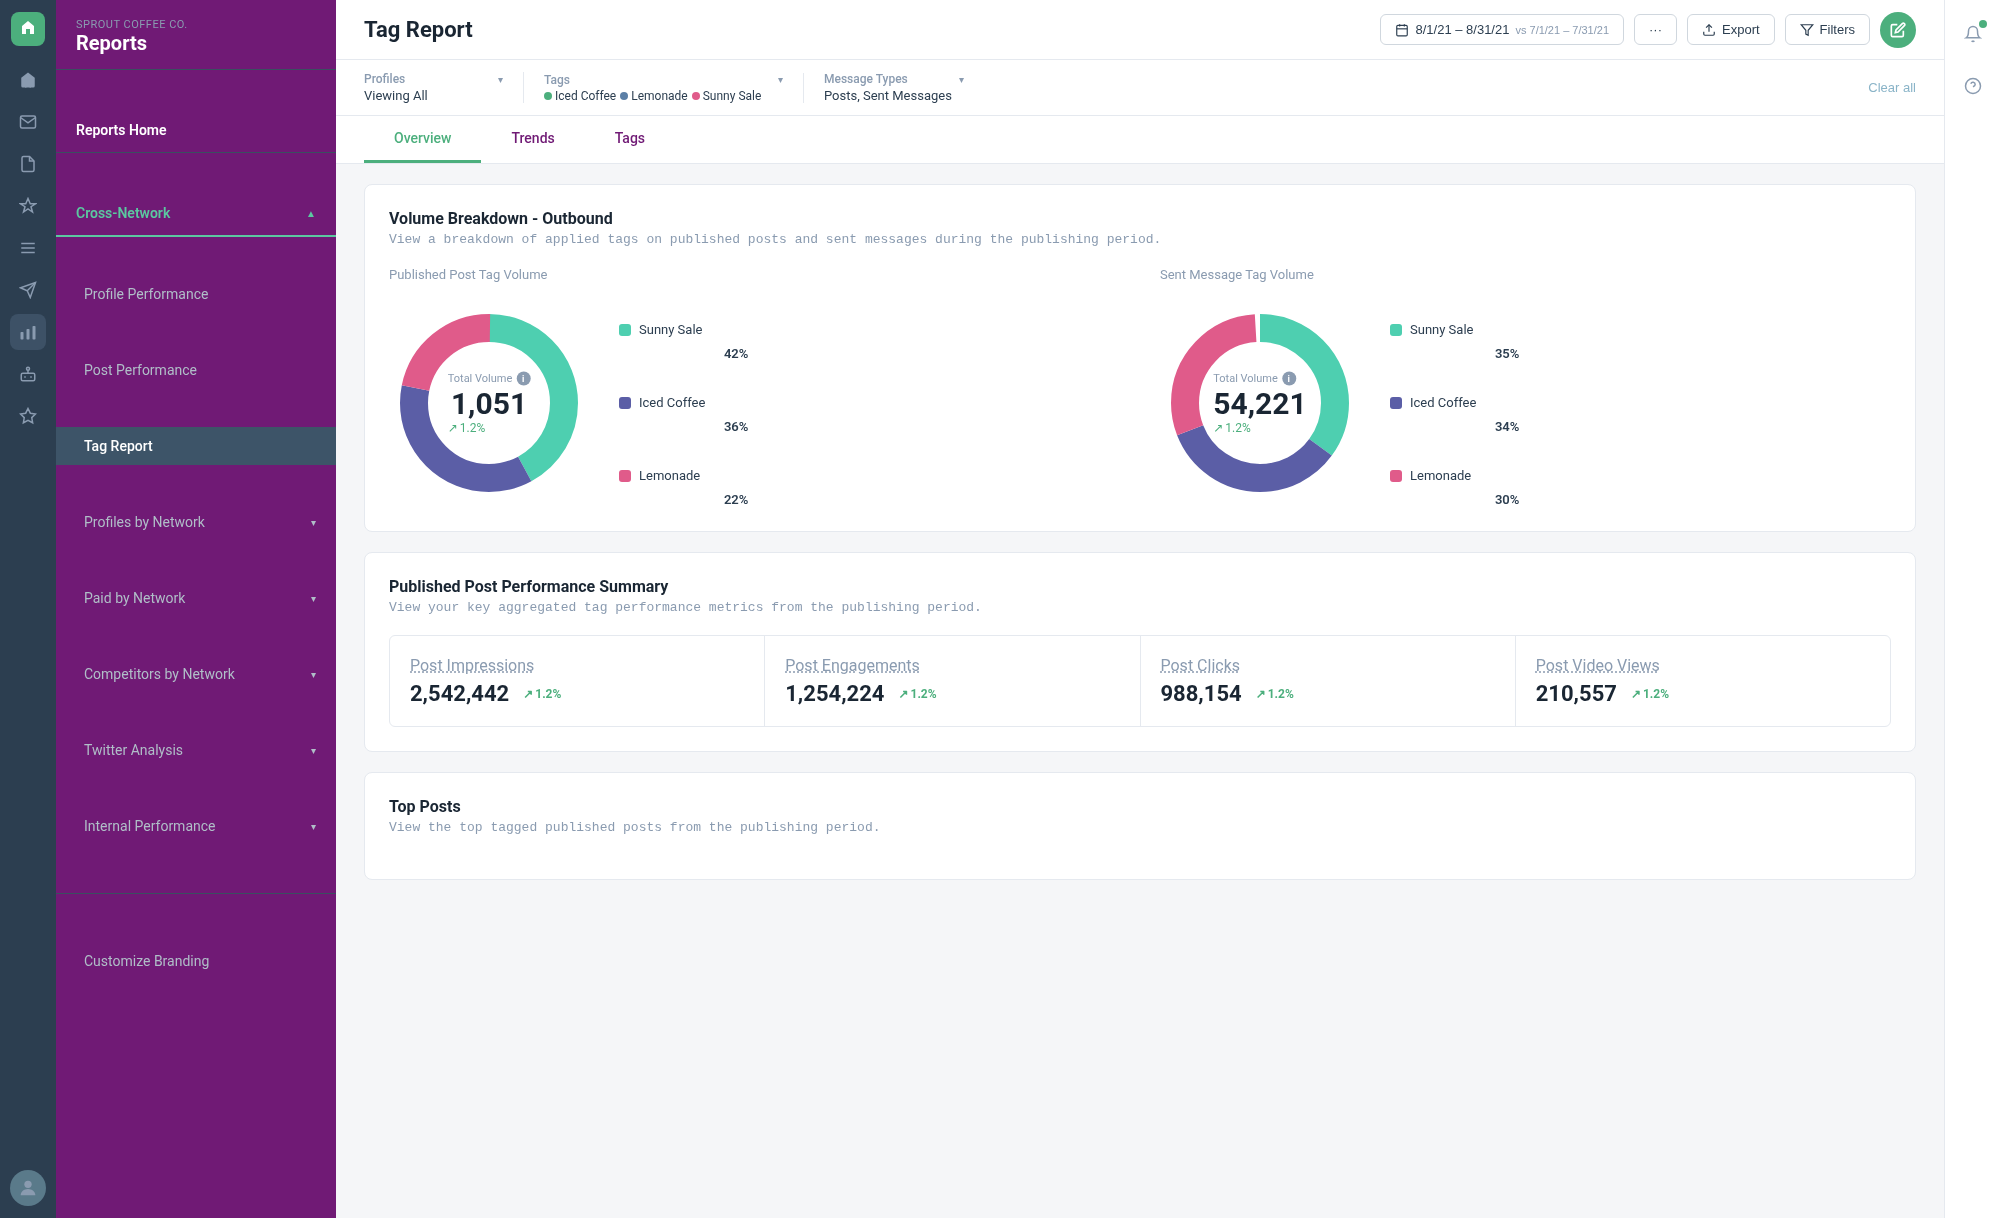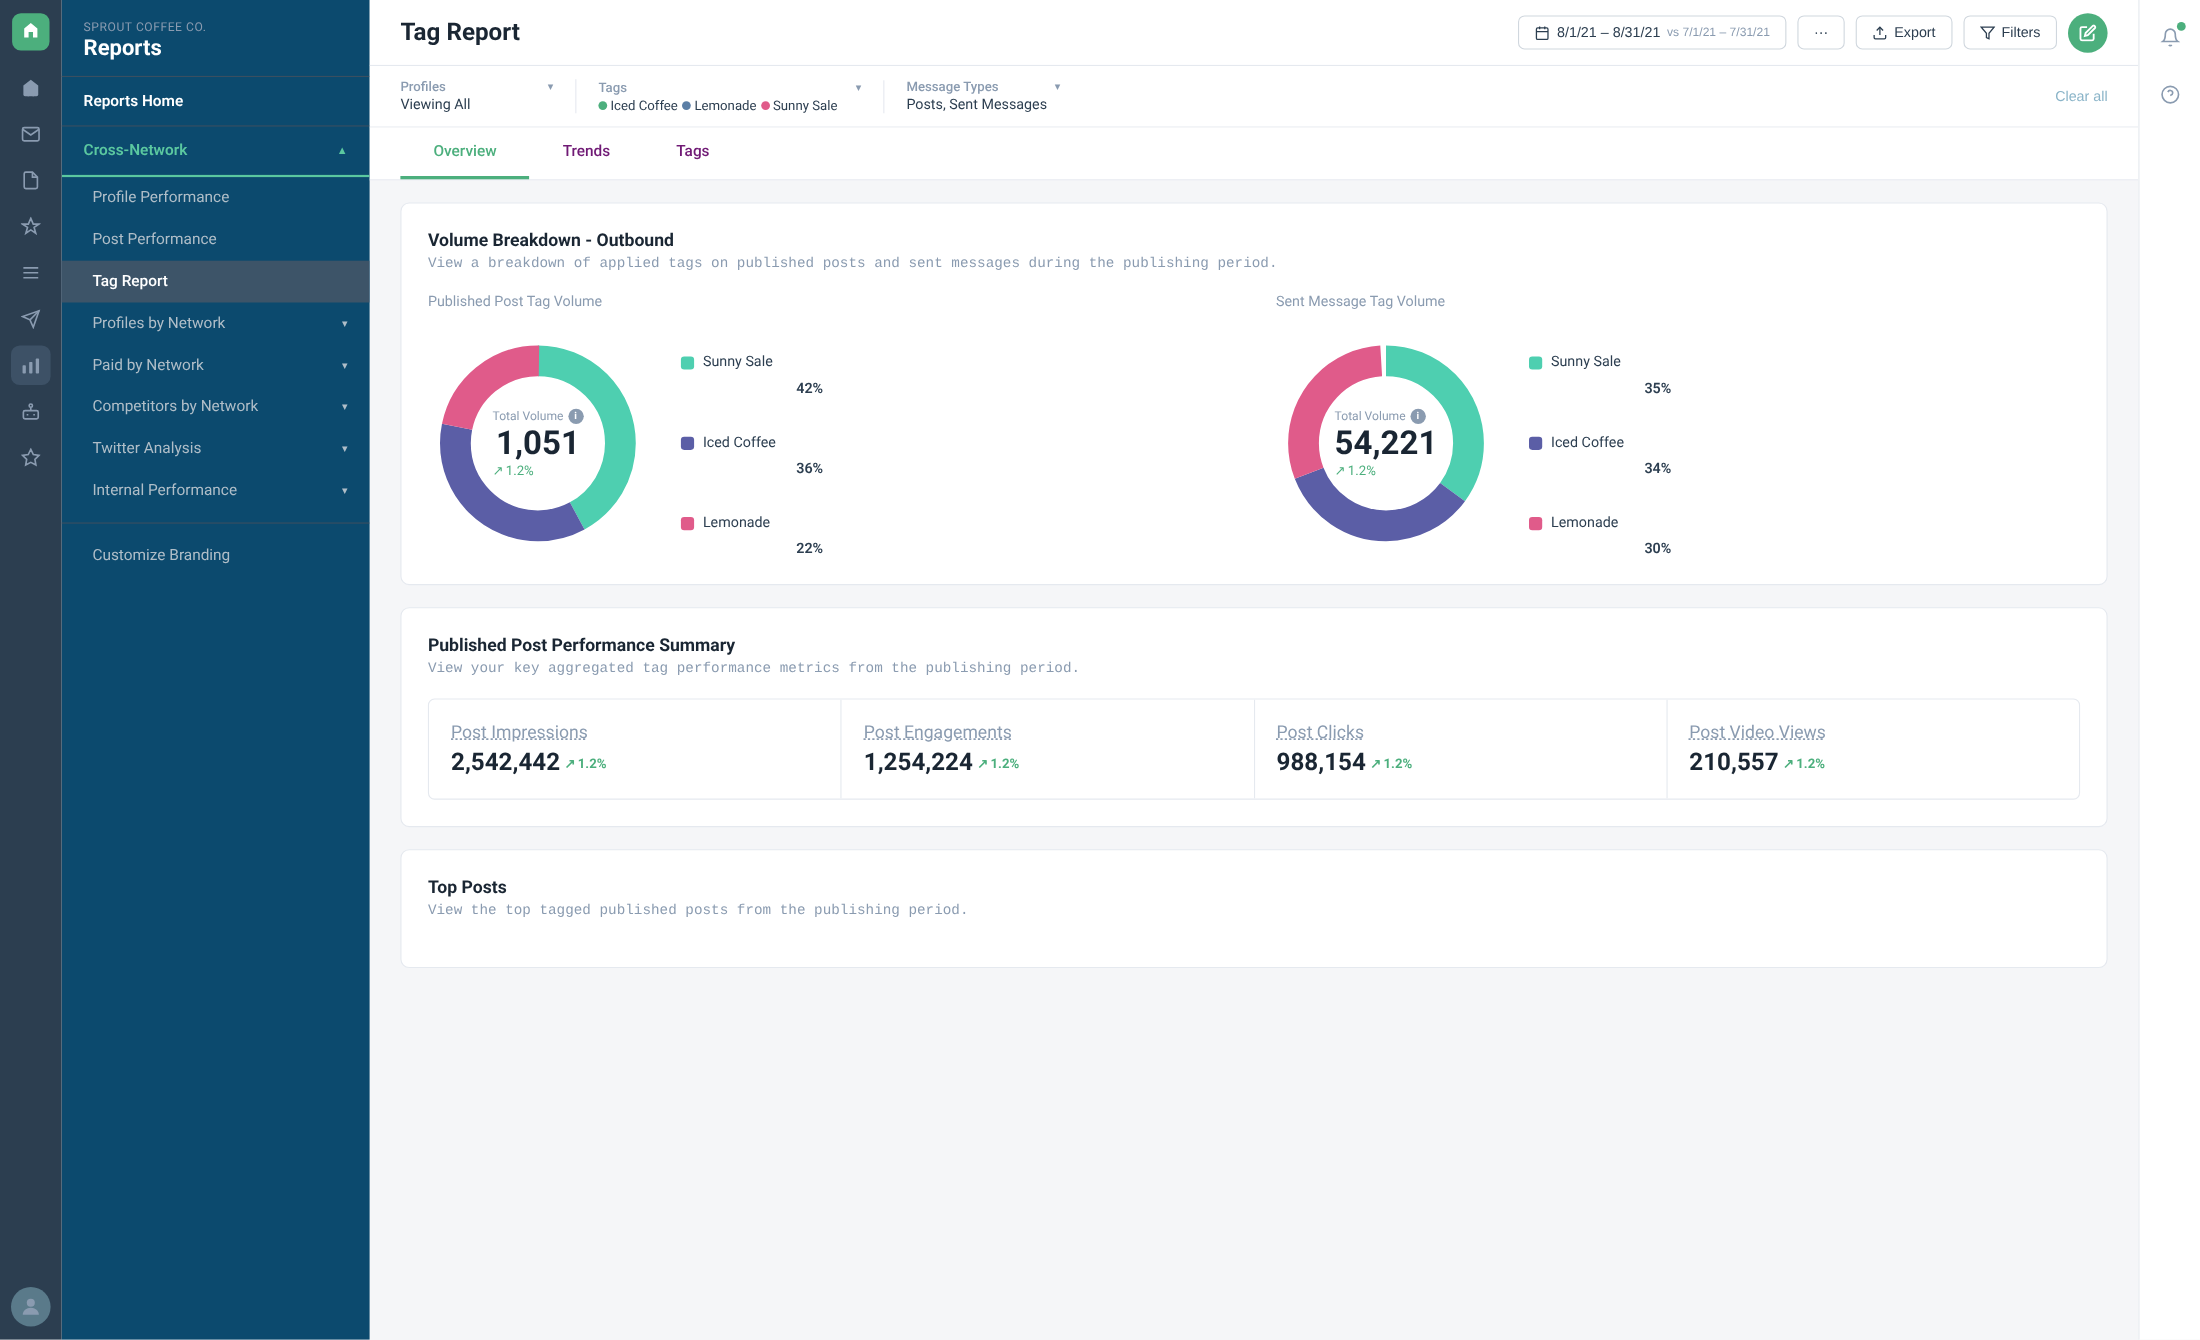--- a/index.html
+++ b/index.html
@@ -35,26 +35,27 @@
       width: 36px; height: 36px;
       border-radius: 50%;
       background: #5a7a8a;
       overflow: hidden;
       display: flex; align-items: center; justify-content: center;
     }
 
     
     .sidebar {
       width: 280px;
-      background: #0c4a6e;
+      background: #701a75;
       color: #cdd6df;
       display: flex;
       flex-direction: column;
       overflow-y: auto;
       padding-bottom: 20px;
+      gap: 38px;
     }
     .sidebar-brand {
       padding: 18px 20px 14px;
       border-bottom: 1px solid #3a4f60;
     }
     .sidebar-brand-sub { font-size: 11px; color: #8a9bb0; text-transform: uppercase; letter-spacing: 0.5px; }
     .sidebar-brand-title { font-size: 20px; font-weight: 700; color: #fff; }
     .sidebar-nav-item {
       padding: 11px 20px 11px 28px;
       font-size: 14px;
@@ -187,21 +188,21 @@
     .legend-dot { width: 12px; height: 12px; border-radius: 3px; flex-shrink: 0; }
     .legend-pct { margin-left: auto; font-weight: 600; min-width: 35px; text-align: right; margin-top: 48px; }
 
     
     .metrics-row { display: flex; gap: 0; border: 1px solid #e5e9ef; border-radius: 6px; overflow: hidden; }
     .metric-cell {
       flex: 1; padding: 20px; border-right: 1px solid #e5e9ef;
     }
     .metric-cell:last-child { border-right: none; }
     .metric-label { font-size: 16px; color: #8a9bb0; text-decoration: underline dotted; cursor: help; margin-bottom: 6px; }
-    .metric-value { font-size: 22px; font-weight: 700; color: #1a2633; display: flex; align-items: center; gap: 4px; }
+    .metric-value { font-size: 22px; font-weight: 700; color: #1a2633; display: flex; align-items: center; gap: 14px; }
     .metric-change { font-size: 12px; color: #4caf7d; display: flex; align-items: center; gap: 2px; }
 
     
     .right-bar {
       width: 56px;
       background: #fff;
       border-left: 1px solid #e5e9ef;
       display: flex; flex-direction: column;
       align-items: center;
       padding: 16px 0;

